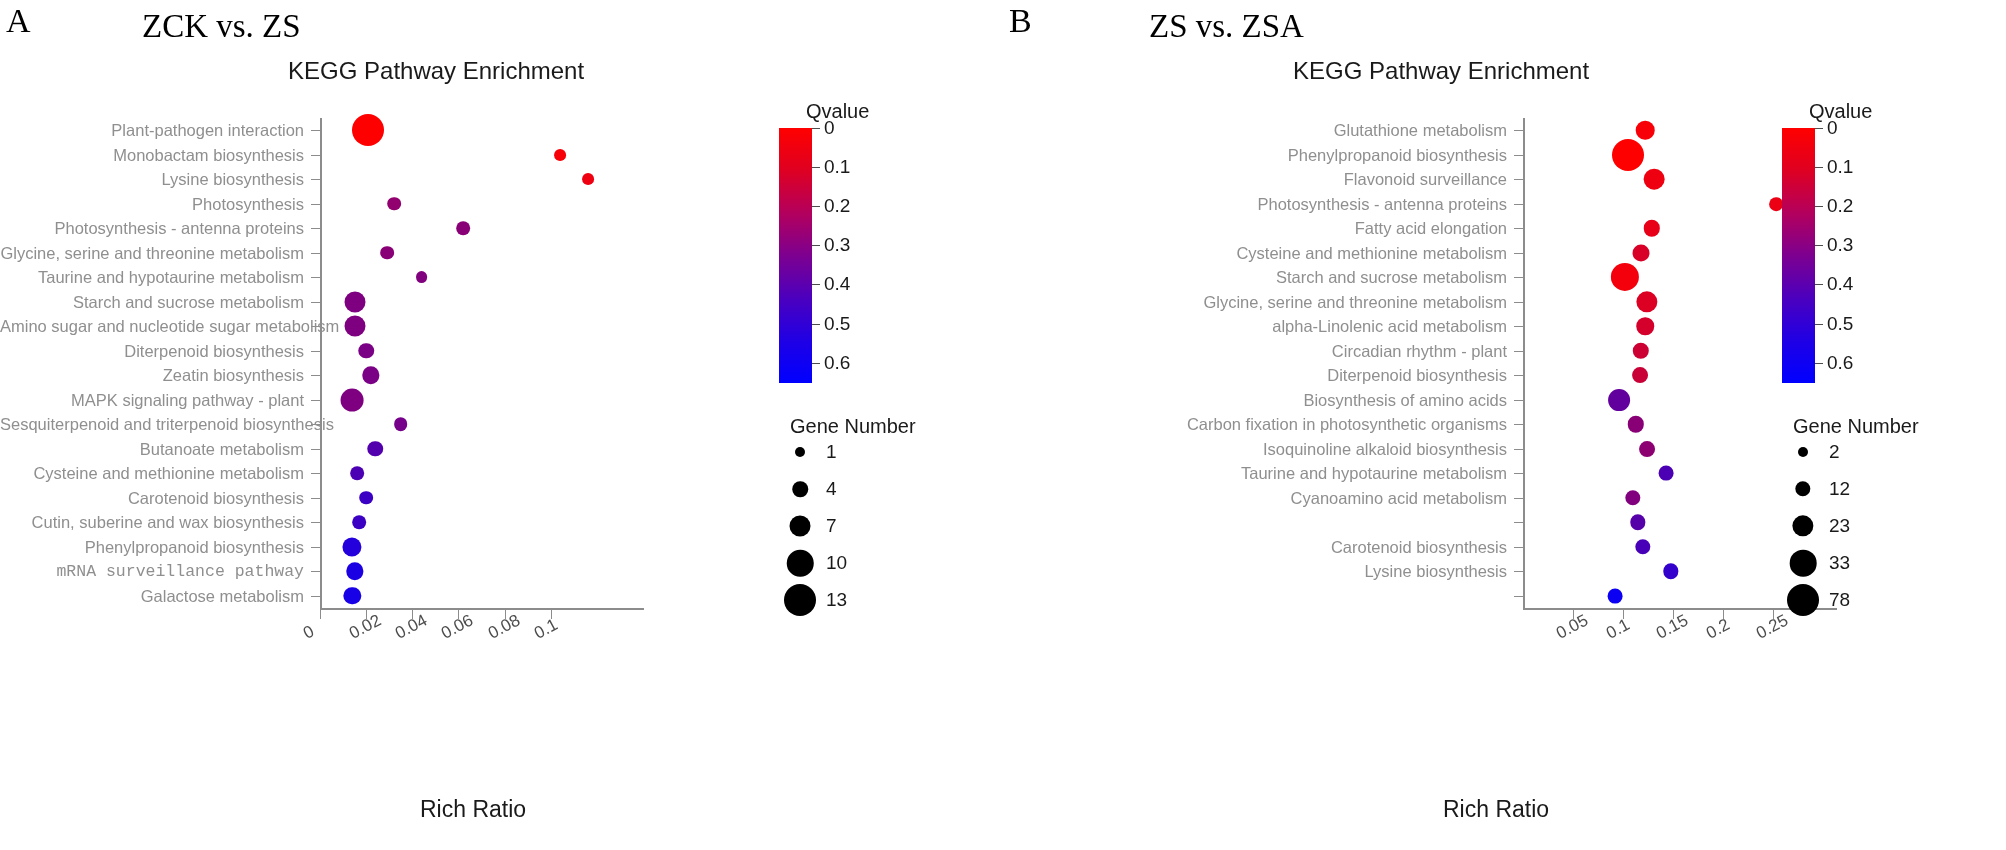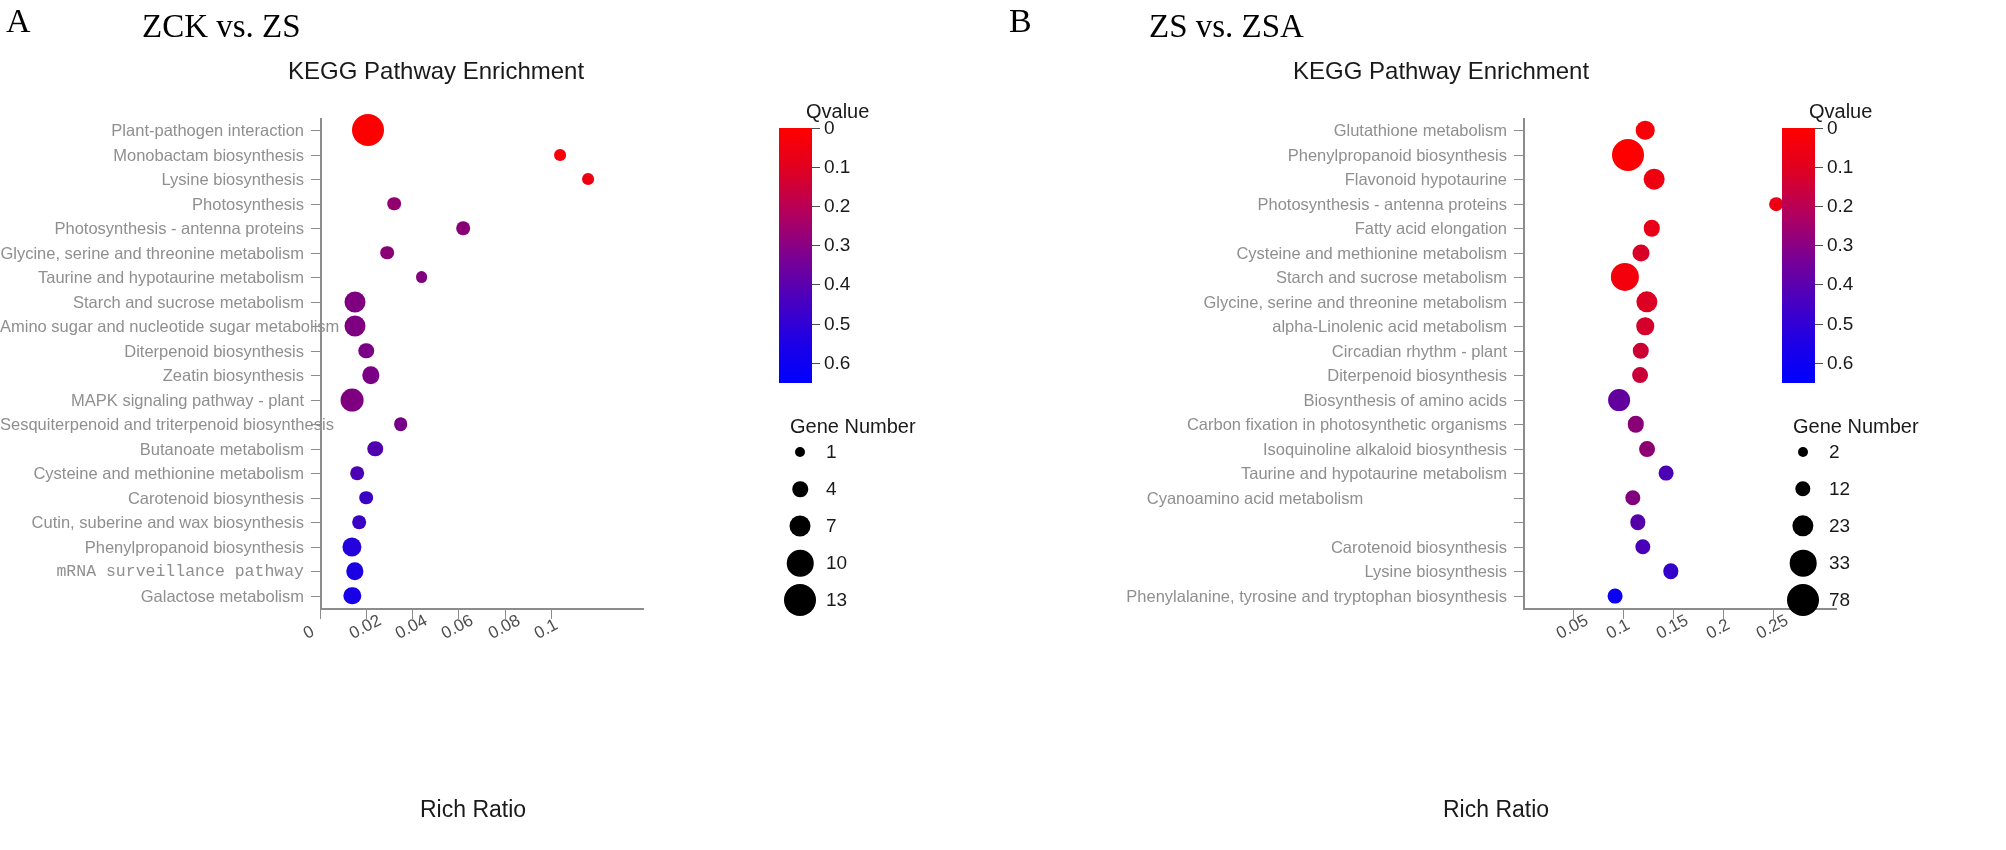--- a/index.html
+++ b/index.html
@@ -201,21 +201,21 @@
   <div class="plot" id="plot-b" style="left: 0px; top: 0px; width: 1003px; height: 603px;">
       <div class="axis-line" style="left: 520px; top: 118px; width: 2px; height: 490px;"></div>
       <div class="axis-line" style="left: 520px; top: 608px; height: 2px; width: 314px;"></div>
       <div class="tick-h" style="left: 511px; top: 130.25px;"></div>
       <div class="ylabel" style="left: 0px; width: 504px; top: 130.25px;">Glutathione metabolism</div>
       <div class="dot" title="Glutathione metabolism" style="left: 642px; top: 130.25px; width: 18.5854px; height: 18.5854px; background: rgb(247, 0, 8);"></div>
       <div class="tick-h" style="left: 511px; top: 154.75px;"></div>
       <div class="ylabel" style="left: 0px; width: 504px; top: 154.75px;">Phenylpropanoid biosynthesis</div>
       <div class="dot" title="Phenylpropanoid biosynthesis" style="left: 625px; top: 154.75px; width: 32px; height: 32px; background: rgb(255, 0, 0);"></div>
       <div class="tick-h" style="left: 511px; top: 179.25px;"></div>
-      <div class="ylabel" style="left: 0px; width: 504px; top: 179.25px;">Flavonoid hypotaurine</div>
+      <div class="ylabel" style="left: 0px; width: 504px; top: 179.25px;">Flavonoid surveillance</div>
       <div class="dot" title="Flavonoid biosynthesis" style="left: 651px; top: 179.25px; width: 20.7317px; height: 20.7317px; background: rgb(239, 0, 16);"></div>
       <div class="tick-h" style="left: 511px; top: 203.75px;"></div>
       <div class="ylabel" style="left: 0px; width: 504px; top: 203.75px;">Photosynthesis - antenna proteins</div>
       <div class="dot" title="Photosynthesis - antenna proteins" style="left: 773px; top: 203.75px; width: 13.7561px; height: 13.7561px; background: rgb(235, 0, 20);"></div>
       <div class="tick-h" style="left: 511px; top: 228.25px;"></div>
       <div class="ylabel" style="left: 0px; width: 504px; top: 228.25px;">Fatty acid elongation</div>
       <div class="dot" title="Fatty acid elongation" style="left: 649px; top: 228.25px; width: 16.439px; height: 16.439px; background: rgb(231, 0, 24);"></div>
       <div class="tick-h" style="left: 511px; top: 252.75px;"></div>
       <div class="ylabel" style="left: 0px; width: 504px; top: 252.75px;">Cysteine and methionine metabolism</div>
       <div class="dot" title="Cysteine and methionine metabolism" style="left: 638px; top: 252.75px; width: 16.9756px; height: 16.9756px; background: rgb(216, 0, 39);"></div>
@@ -240,32 +240,31 @@
       <div class="tick-h" style="left: 511px; top: 424.25px;"></div>
       <div class="ylabel" style="left: 0px; width: 504px; top: 424.25px;">Carbon fixation in photosynthetic organisms</div>
       <div class="dot" title="Carbon fixation in photosynthetic organisms" style="left: 633px; top: 424.25px; width: 16.439px; height: 16.439px; background: rgb(137, 0, 118);"></div>
       <div class="tick-h" style="left: 511px; top: 448.75px;"></div>
       <div class="ylabel" style="left: 0px; width: 504px; top: 448.75px;">Isoquinoline alkaloid biosynthesis</div>
       <div class="dot" title="Isoquinoline alkaloid biosynthesis" style="left: 644px; top: 448.75px; width: 15.9024px; height: 15.9024px; background: rgb(141, 0, 114);"></div>
       <div class="tick-h" style="left: 511px; top: 473.25px;"></div>
       <div class="ylabel" style="left: 0px; width: 504px; top: 473.25px;">Taurine and hypotaurine metabolism</div>
       <div class="dot" title="Taurine and hypotaurine metabolism" style="left: 663px; top: 473.25px; width: 14.8293px; height: 14.8293px; background: rgb(75, 0, 180);"></div>
       <div class="tick-h" style="left: 511px; top: 497.75px;"></div>
-      <div class="ylabel" style="left: 0px; width: 504px; top: 497.75px; text-align: center;">Cyanoamino acid metabolism</div>
+      <div class="ylabel" style="left: 0px; width: 504px; top: 497.75px;">Cyanoamino acid metabolism</div>
       <div class="dot" title="Cyanoamino acid metabolism" style="left: 630px; top: 497.75px; width: 15.3659px; height: 15.3659px; background: rgb(129, 0, 126);"></div>
       <div class="tick-h" style="left: 511px; top: 522.25px;"></div>
       <div class="dot" title="Tyrosine metabolism" style="left: 635px; top: 522.25px; width: 15.3659px; height: 15.3659px; background: rgb(86, 0, 169);"></div>
       <div class="tick-h" style="left: 511px; top: 546.75px;"></div>
       <div class="ylabel" style="left: 0px; width: 504px; top: 546.75px;">Carotenoid biosynthesis</div>
       <div class="dot" title="Carotenoid biosynthesis" style="left: 640px; top: 546.75px; width: 15.3659px; height: 15.3659px; background: rgb(71, 0, 184);"></div>
       <div class="tick-h" style="left: 511px; top: 571.25px;"></div>
       <div class="ylabel" style="left: 0px; width: 504px; top: 571.25px;">Lysine biosynthesis</div>
       <div class="dot" title="Lysine biosynthesis" style="left: 668px; top: 571.25px; width: 15.3659px; height: 15.3659px; background: rgb(51, 0, 204);"></div>
       <div class="tick-h" style="left: 511px; top: 595.75px;"></div>
-      <div class="ylabel" style="left: 0px; width: 504px; top: 595.75px;">Phenylalanine, tyrosine and tryptophan biosynthesis</div>
       <div class="dot" title="Phenylalanine, tyrosine and tryptophan biosynthesis" style="left: 612px; top: 595.75px; width: 14.8293px; height: 14.8293px; background: rgb(12, 0, 243);"></div>
       <div class="tick-v" style="left: 570px; top: 610px;"></div>
       <div class="xtick" style="left: 550px; top: 626px;">0.05</div>
       <div class="tick-v" style="left: 620px; top: 610px;"></div>
       <div class="xtick" style="left: 600px; top: 626px;">0.1</div>
       <div class="tick-v" style="left: 670px; top: 610px;"></div>
       <div class="xtick" style="left: 650px; top: 626px;">0.15</div>
       <div class="tick-v" style="left: 720px; top: 610px;"></div>
       <div class="xtick" style="left: 700px; top: 626px;">0.2</div>
       <div class="tick-v" style="left: 770px; top: 610px;"></div>

